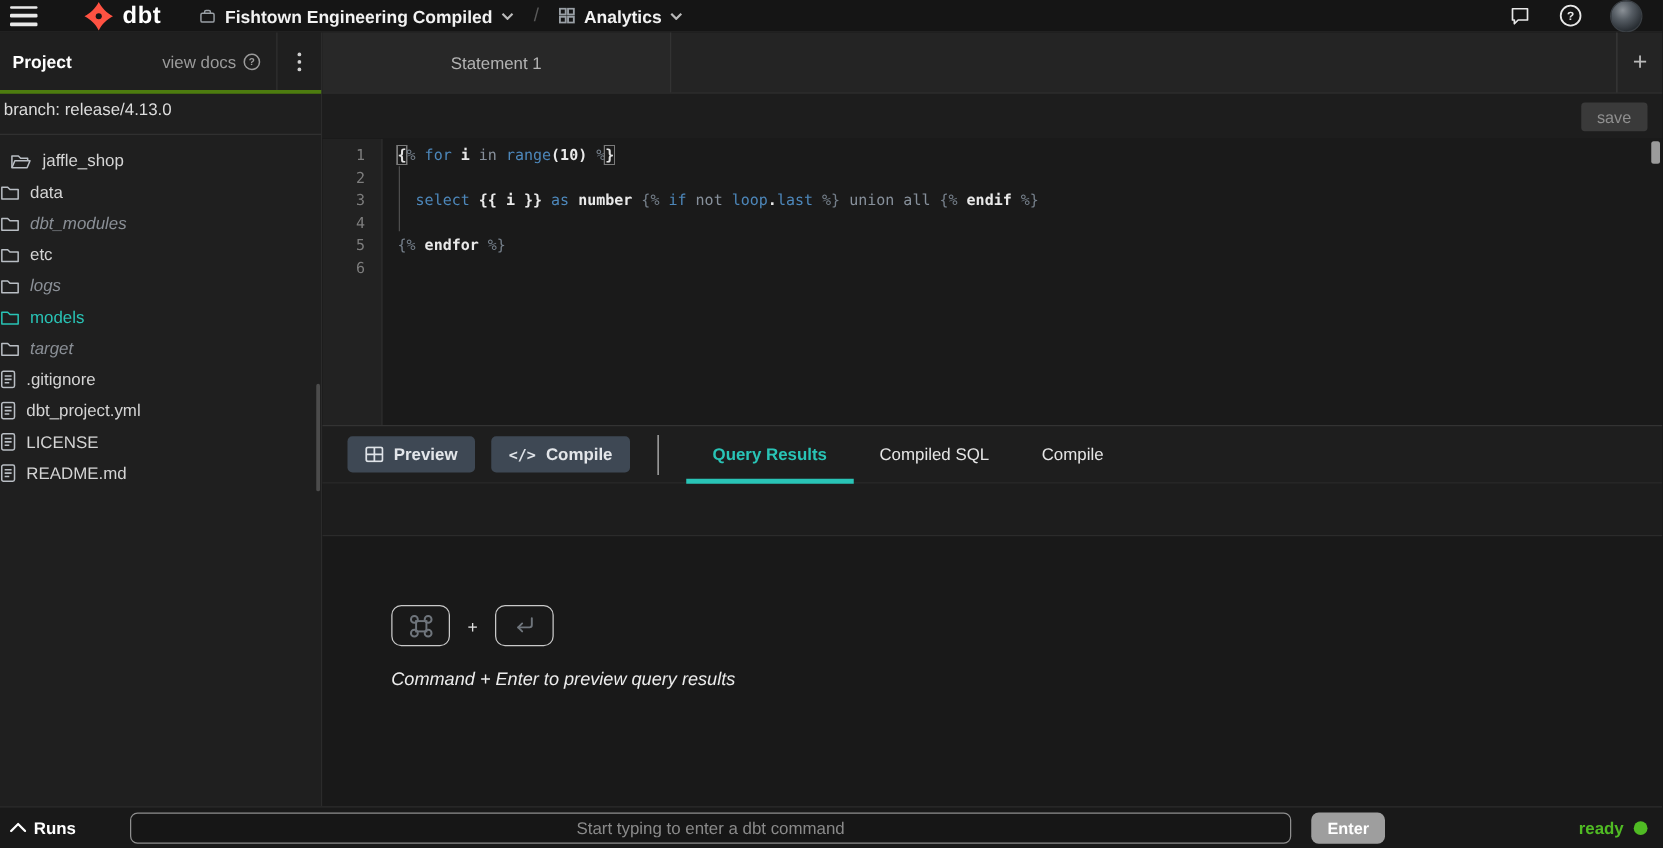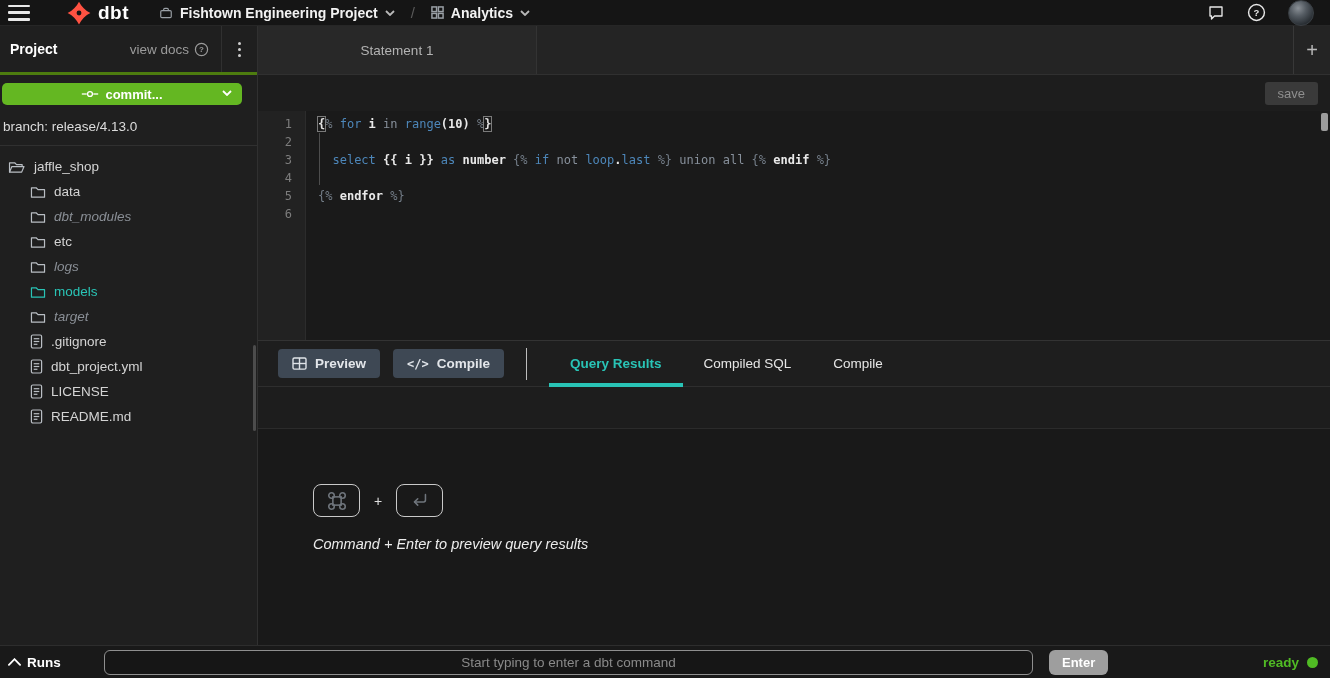--- a/index.html
+++ b/index.html
@@ -39,21 +39,21 @@
   .kebab i { width:3px; height:3px; border-radius:50%; background:#cfcfcf; }
   .commit-section { padding:8px 15px 8px 2px; }
   .commit-btn { width:100%; height:22px; background:var(--commit-green, #64b722); border:none;
     border-radius:5px; color:#fff; font-weight:700; font-size:13px; display:flex;
     align-items:center; cursor:pointer; font-family:inherit; position:relative; }
   .commit-center { flex:1; display:flex; align-items:center; justify-content:center; gap:6px; }
   .commit-caret { position:absolute; right:10px; top:7px; }
   .branch-row { padding:4px 8px 10px 3px; border-bottom:1px solid #303030; }
   .branch-text { font-size:13.5px; color:#dcdcdc; }
   .file-tree { flex:1; position:relative; padding-top:8px; overflow:hidden; }
-  .tree-row { height:25px; display:flex; align-items:center; gap:8px; padding-left:30px;
+  .tree-row { height:25px; display:flex; align-items:center; gap:8px; 
     cursor:pointer; font-size:13.5px; color:#d4d4d4; }
   .tree-row.root { padding-left:8px; }
   .tree-row .tree-icon { display:flex; align-items:center; }
   .tree-row.muted-italic { color:#8a8f96; font-style:italic; }
   .tree-row.active { color:var(--accent-teal, #29c4b6); }
   .tree-row.active svg { stroke:var(--accent-teal, #29c4b6); }
   .tree-icon svg { stroke:#b9bec4; }
   .tree-scroll-thumb { position:absolute; right:1px; top:199px; width:3px; height:86px; background:#4c4c4c; border-radius:2px; }
 
   
@@ -144,21 +144,21 @@
         <circle cx="16" cy="16" r="3" fill="#151515"></circle>
       </svg>
       <span class="brand-word">dbt</span>
     </div>
 
     <div class="nav-group" style="margin-left:30px;">
       <svg width="14" height="14" viewBox="0 0 24 24" fill="none" stroke="#9aa0a6" stroke-width="2">
         <rect x="3" y="8" width="18" height="12" rx="2"></rect>
         <path d="M8 8 V6 a2 2 0 0 1 2 -2 h4 a2 2 0 0 1 2 2 V8"></path>
       </svg>
-      <span class="nav-label">Fishtown Engineering Project</span>
+      <span class="nav-label">Fishtown Engineering Compiled</span>
       <svg width="10" height="6" viewBox="0 0 10 6" fill="none" stroke="#b9b9b9" stroke-width="1.8">
         <polyline points="1,1 5,5 9,1"></polyline>
       </svg>
     </div>
 
     <span class="crumb-sep">/</span>
 
     <div class="nav-group">
       <svg width="13" height="13" viewBox="0 0 14 14" fill="none" stroke="#9aa0a6" stroke-width="1.6">
         <rect x="1" y="1" width="5" height="5"></rect>
@@ -198,35 +198,20 @@
         </div>
         <div class="kebab-wrap">
           <span class="kebab">
               <i></i>
               <i></i>
               <i></i>
             </span>
         </div>
       </div>
 
-      <div class="commit-section">
-        <button class="commit-btn">
-          <span class="commit-center">
-            <svg width="18" height="10" viewBox="0 0 22 10" fill="none" stroke="#fff" stroke-width="1.6">
-              <line x1="1" y1="5" x2="7" y2="5"></line>
-                <circle cx="11" cy="5" r="3"></circle>
-                <line x1="15" y1="5" x2="21" y2="5"></line>
-            </svg>
-            <span>commit...</span>
-          </span>
-          <svg class="commit-caret" width="10" height="6" viewBox="0 0 10 6" fill="none" stroke="#fff" stroke-width="1.8">
-            <polyline points="1,1 5,5 9,1"></polyline>
-          </svg>
-        </button>
-      </div>
 
       <div class="branch-row">
         <span class="branch-text">branch: release/4.13.0</span>
       </div>
 
       <div class="file-tree" id="file-tree">
         <div class="tree-scroll-thumb"></div>
       <div class="tree-row root">
             <span class="tree-icon">
               <svg width="18" height="14" viewBox="0 0 19 15" fill="none" stroke-width="1.3" stroke-linejoin="round">

